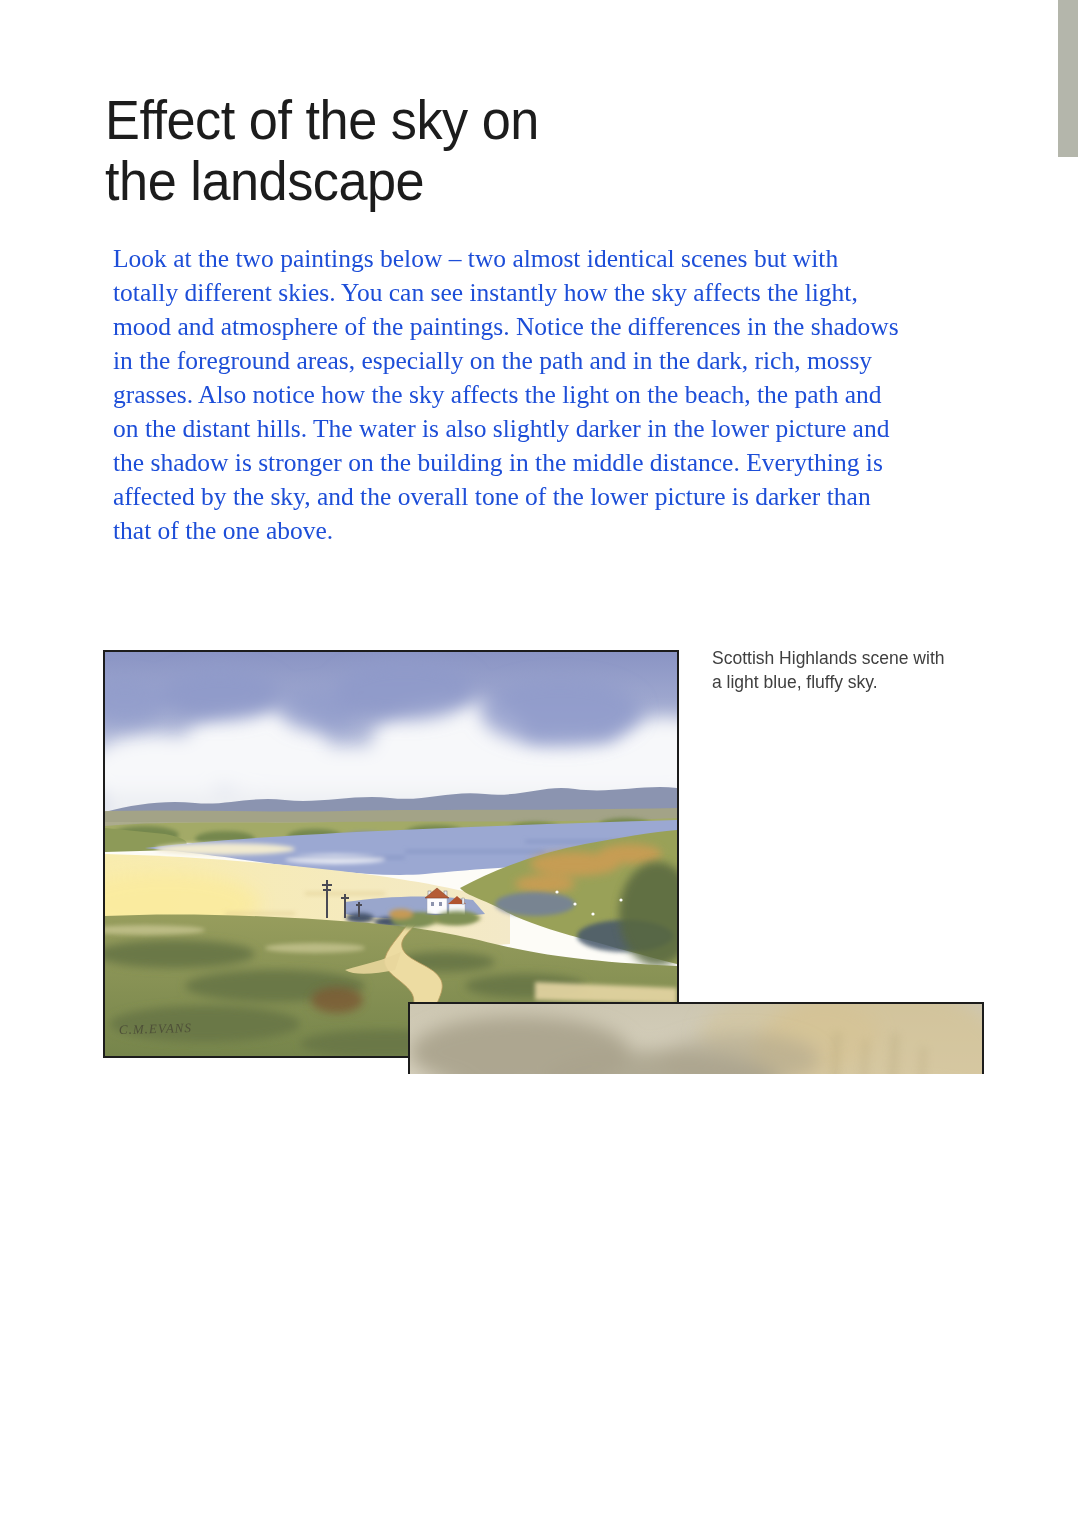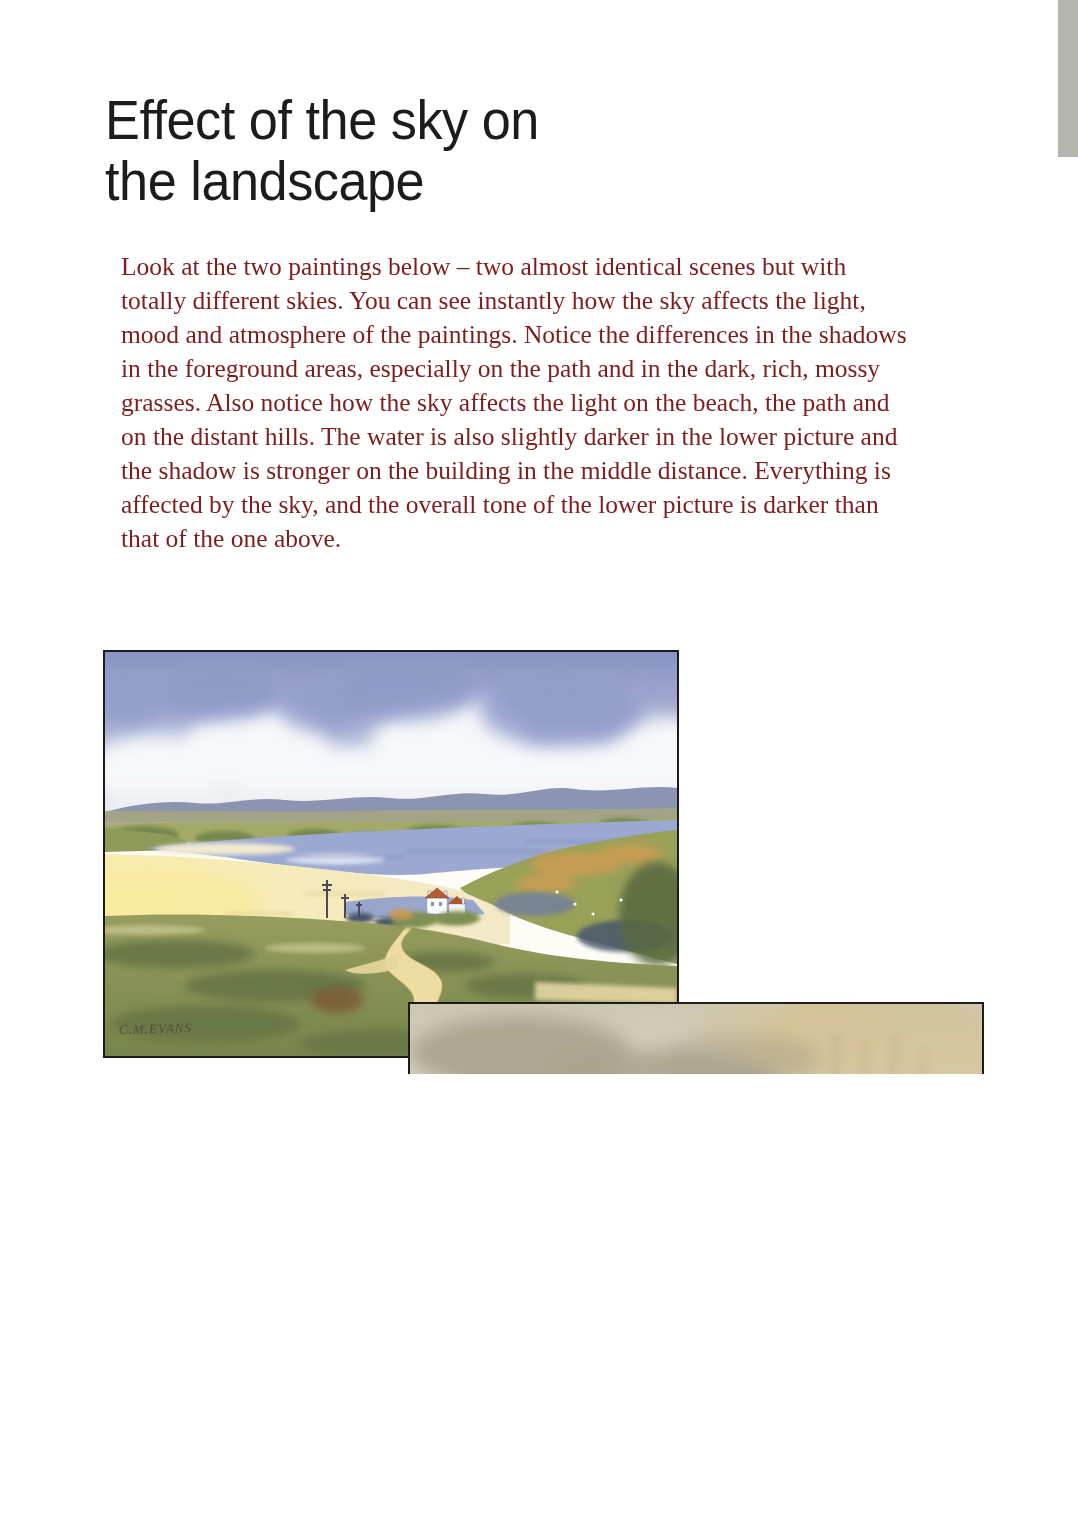--- a/index.html
+++ b/index.html
@@ -20,24 +20,24 @@
     font-family:"Liberation Sans",sans-serif;
     font-weight:300;
     font-size:55px;line-height:61px;
     letter-spacing:-0.5px;
     color:#1c1c1c;
     transform:scaleX(0.95);
     transform-origin:left top;
   }
   .body-text{
     position:absolute;left:105px;top:234px;
-    width:795px;margin:16px;
+    width:795px;margin:8px;
     font-family:"Liberation Serif",serif;
     font-size:25.5px;line-height:34px;
-    color:#7f1d1d;
+    color:#1d4ed8;
   }
   .painting{
     position:absolute;margin:0;padding:0;
     border:2px solid #1c1c1c;
     box-sizing:border-box;
     background:#fdfcf7;
   }
   .painting svg{display:block;width:100%;height:100%;}
   .painting-top{left:103px;top:650px;width:576px;height:408px;z-index:1;}
   .painting-bottom{left:408px;top:1002px;width:576px;height:409px;z-index:2;}
@@ -229,20 +229,21 @@
           <ellipse cx="308" cy="268" rx="22" ry="8" fill="#7f9054"></ellipse>
             <ellipse cx="352" cy="266" rx="20" ry="7" fill="#7f9054"></ellipse>
           <ellipse cx="296" cy="262" rx="12" ry="5" fill="#c69a55"></ellipse>
         </g>
       </g>
 
       <text x="14" y="382" font-family="'Liberation Serif',serif" font-style="italic" font-size="13" letter-spacing="1" fill="#4e5038" transform="rotate(-1.5 14 382)">C.M.EVANS</text>
     </svg>
   </figure>
 
+  <div class="caption caption-top">Scottish Highlands scene with a light blue, fluffy sky.</div>
 
   <figure class="painting painting-bottom">
     <svg viewBox="0 0 572 404" preserveAspectRatio="none">
       <defs>
         <linearGradient id="p2sky" x1="0" y1="0" x2="0" y2="1">
           <stop offset="0" stop-color="#cdc7b2"></stop>
             <stop offset="0.5" stop-color="#d9d3c1"></stop>
             <stop offset="1" stop-color="#e3decd"></stop>
         </linearGradient>
         <linearGradient id="p2sand" x1="0" y1="0" x2="1" y2="0">

